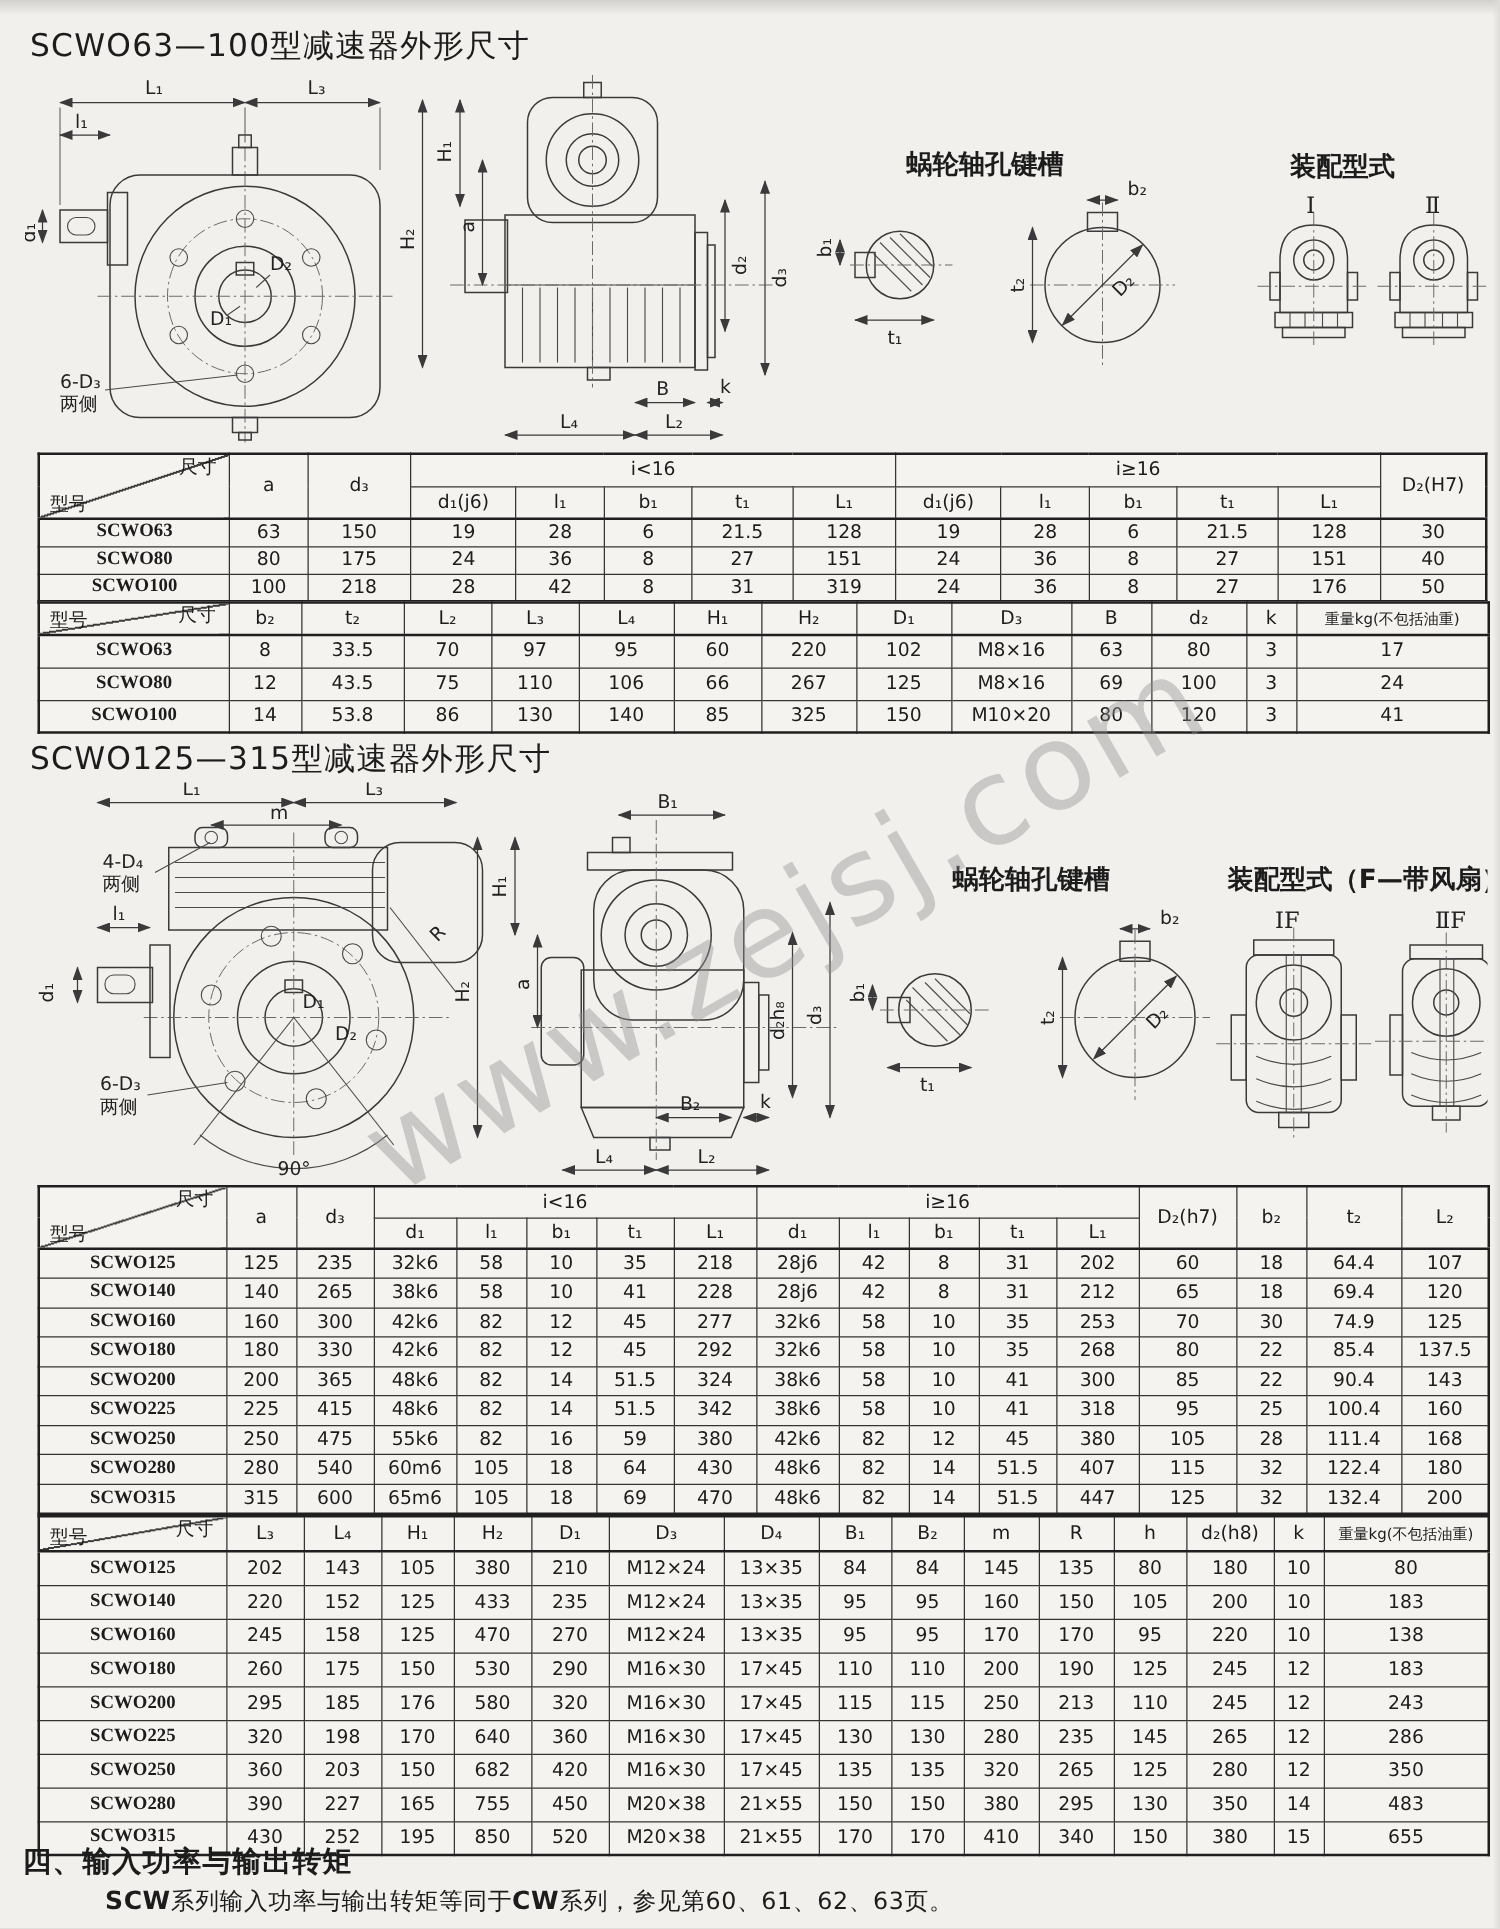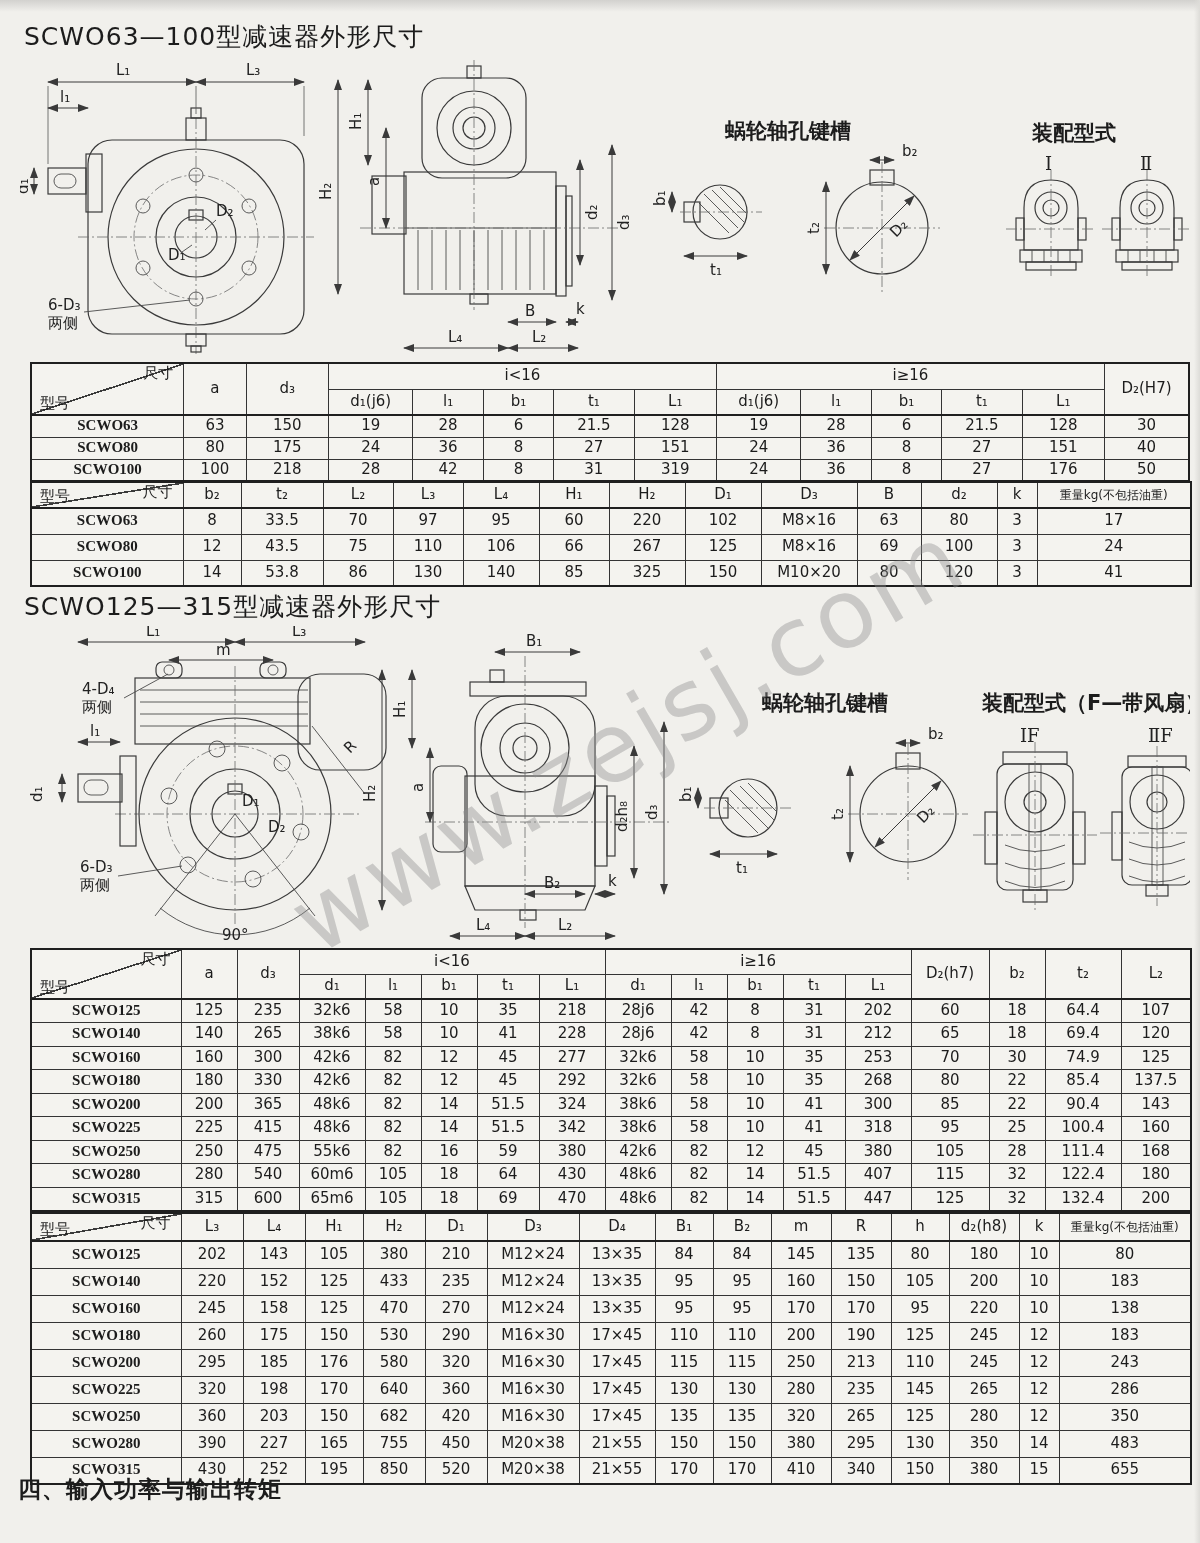--- a/index.html
+++ b/index.html
@@ -1001,13 +1001,14 @@
             <td>150</td>
             <td>380</td>
             <td>15</td>
             <td>655</td>
           </tr>
         </tbody>
     </table>
   </div>
 
   <div class="foot-h">四、输入功率与输出转矩</div>
+  <div class="foot-b"><b>SCW</b><span>系列输入功率与输出转矩等同于</span><b>CW</b><span>系列，参见第60、61、62、63页。</span></div>
 </div>
 
 </body></html>

